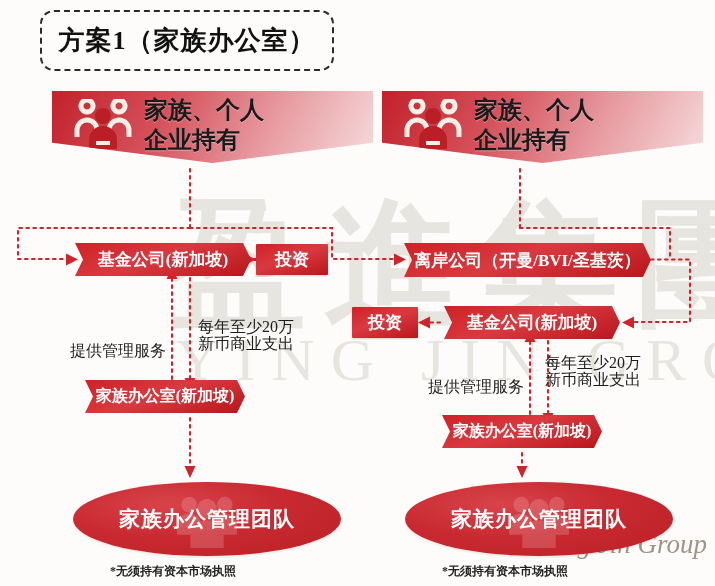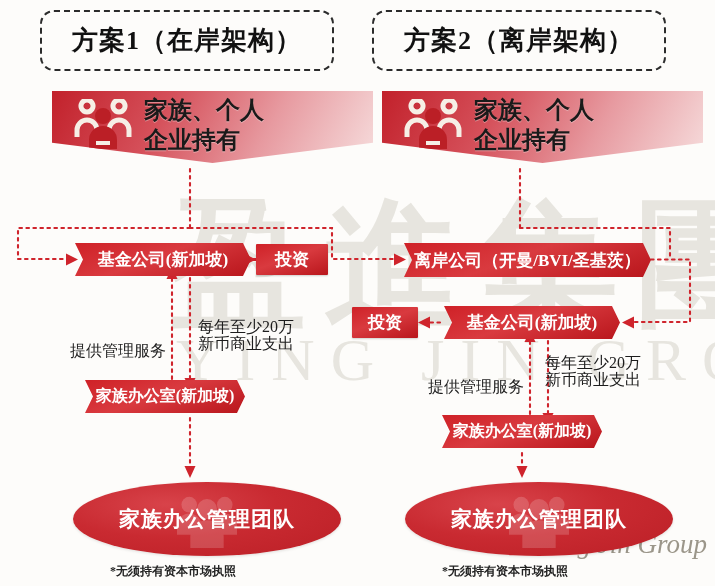--- a/index.html
+++ b/index.html
@@ -265,21 +265,21 @@
     <polygon points="524.5,342 535.5,342 530,330"></polygon>
     <path d="M548,341 L548,413"></path>
     <polygon points="542.5,413 553.5,413 548,425"></polygon>
 
     <path d="M522,453 L522,466"></path>
     <polygon points="516.5,466 527.5,466 522,478"></polygon>
   <path d="M253,259.5 L244,259.5" fill="none" stroke="#cf242c" stroke-width="2.1" stroke-dasharray="2.6 4.4" stroke-linecap="round"></path>
       <polygon points="244,253.5 244,265.5 256,259.5" fill="#cf242c"></polygon>
     </svg>
 
-  <div class="title-box" id="title-1">方案1（在岸架构）</div>
+  <div class="title-box" id="title-1">方案1（家族办公室）</div>
 
   <div class="banner" id="banner-1">
     <svg class="banner-icon" viewBox="0 0 58 54">
       <g fill="none" stroke="#f6efe6" stroke-width="5" stroke-linejoin="round">
         <path d="M13 13 a6 6 0 1 1 0.01 0"></path>
         <path d="M3 38 v-7 a10 10 0 0 1 20 0 v7"></path>
         <path d="M45 13 a6 6 0 1 1 0.01 0"></path>
         <path d="M35 38 v-7 a10 10 0 0 1 20 0 v7"></path>
       </g>
       <g fill="#bb1f26">
@@ -309,21 +309,20 @@
           <path d="M34 40 v-8 a11 11 0 0 1 22 0 v8 z"></path>
         <circle cx="29" cy="17" r="9"></circle>
           <path d="M14 52 v-10 a15 15 0 0 1 30 0 v10 z"></path>
       </g>
     </svg>
     <span>家族办公管理团队</span>
   </div>
 
   <div class="footnote" id="fn-1">*无须持有资本市场执照</div>
 
-  <div class="title-box" id="title-2">方案2（离岸架构）</div>
 
   <div class="banner" id="banner-2">
     <svg class="banner-icon" viewBox="0 0 58 54">
       <g fill="none" stroke="#f6efe6" stroke-width="5" stroke-linejoin="round">
         <path d="M13 13 a6 6 0 1 1 0.01 0"></path>
         <path d="M3 38 v-7 a10 10 0 0 1 20 0 v7"></path>
         <path d="M45 13 a6 6 0 1 1 0.01 0"></path>
         <path d="M35 38 v-7 a10 10 0 0 1 20 0 v7"></path>
       </g>
       <g fill="#bb1f26">

